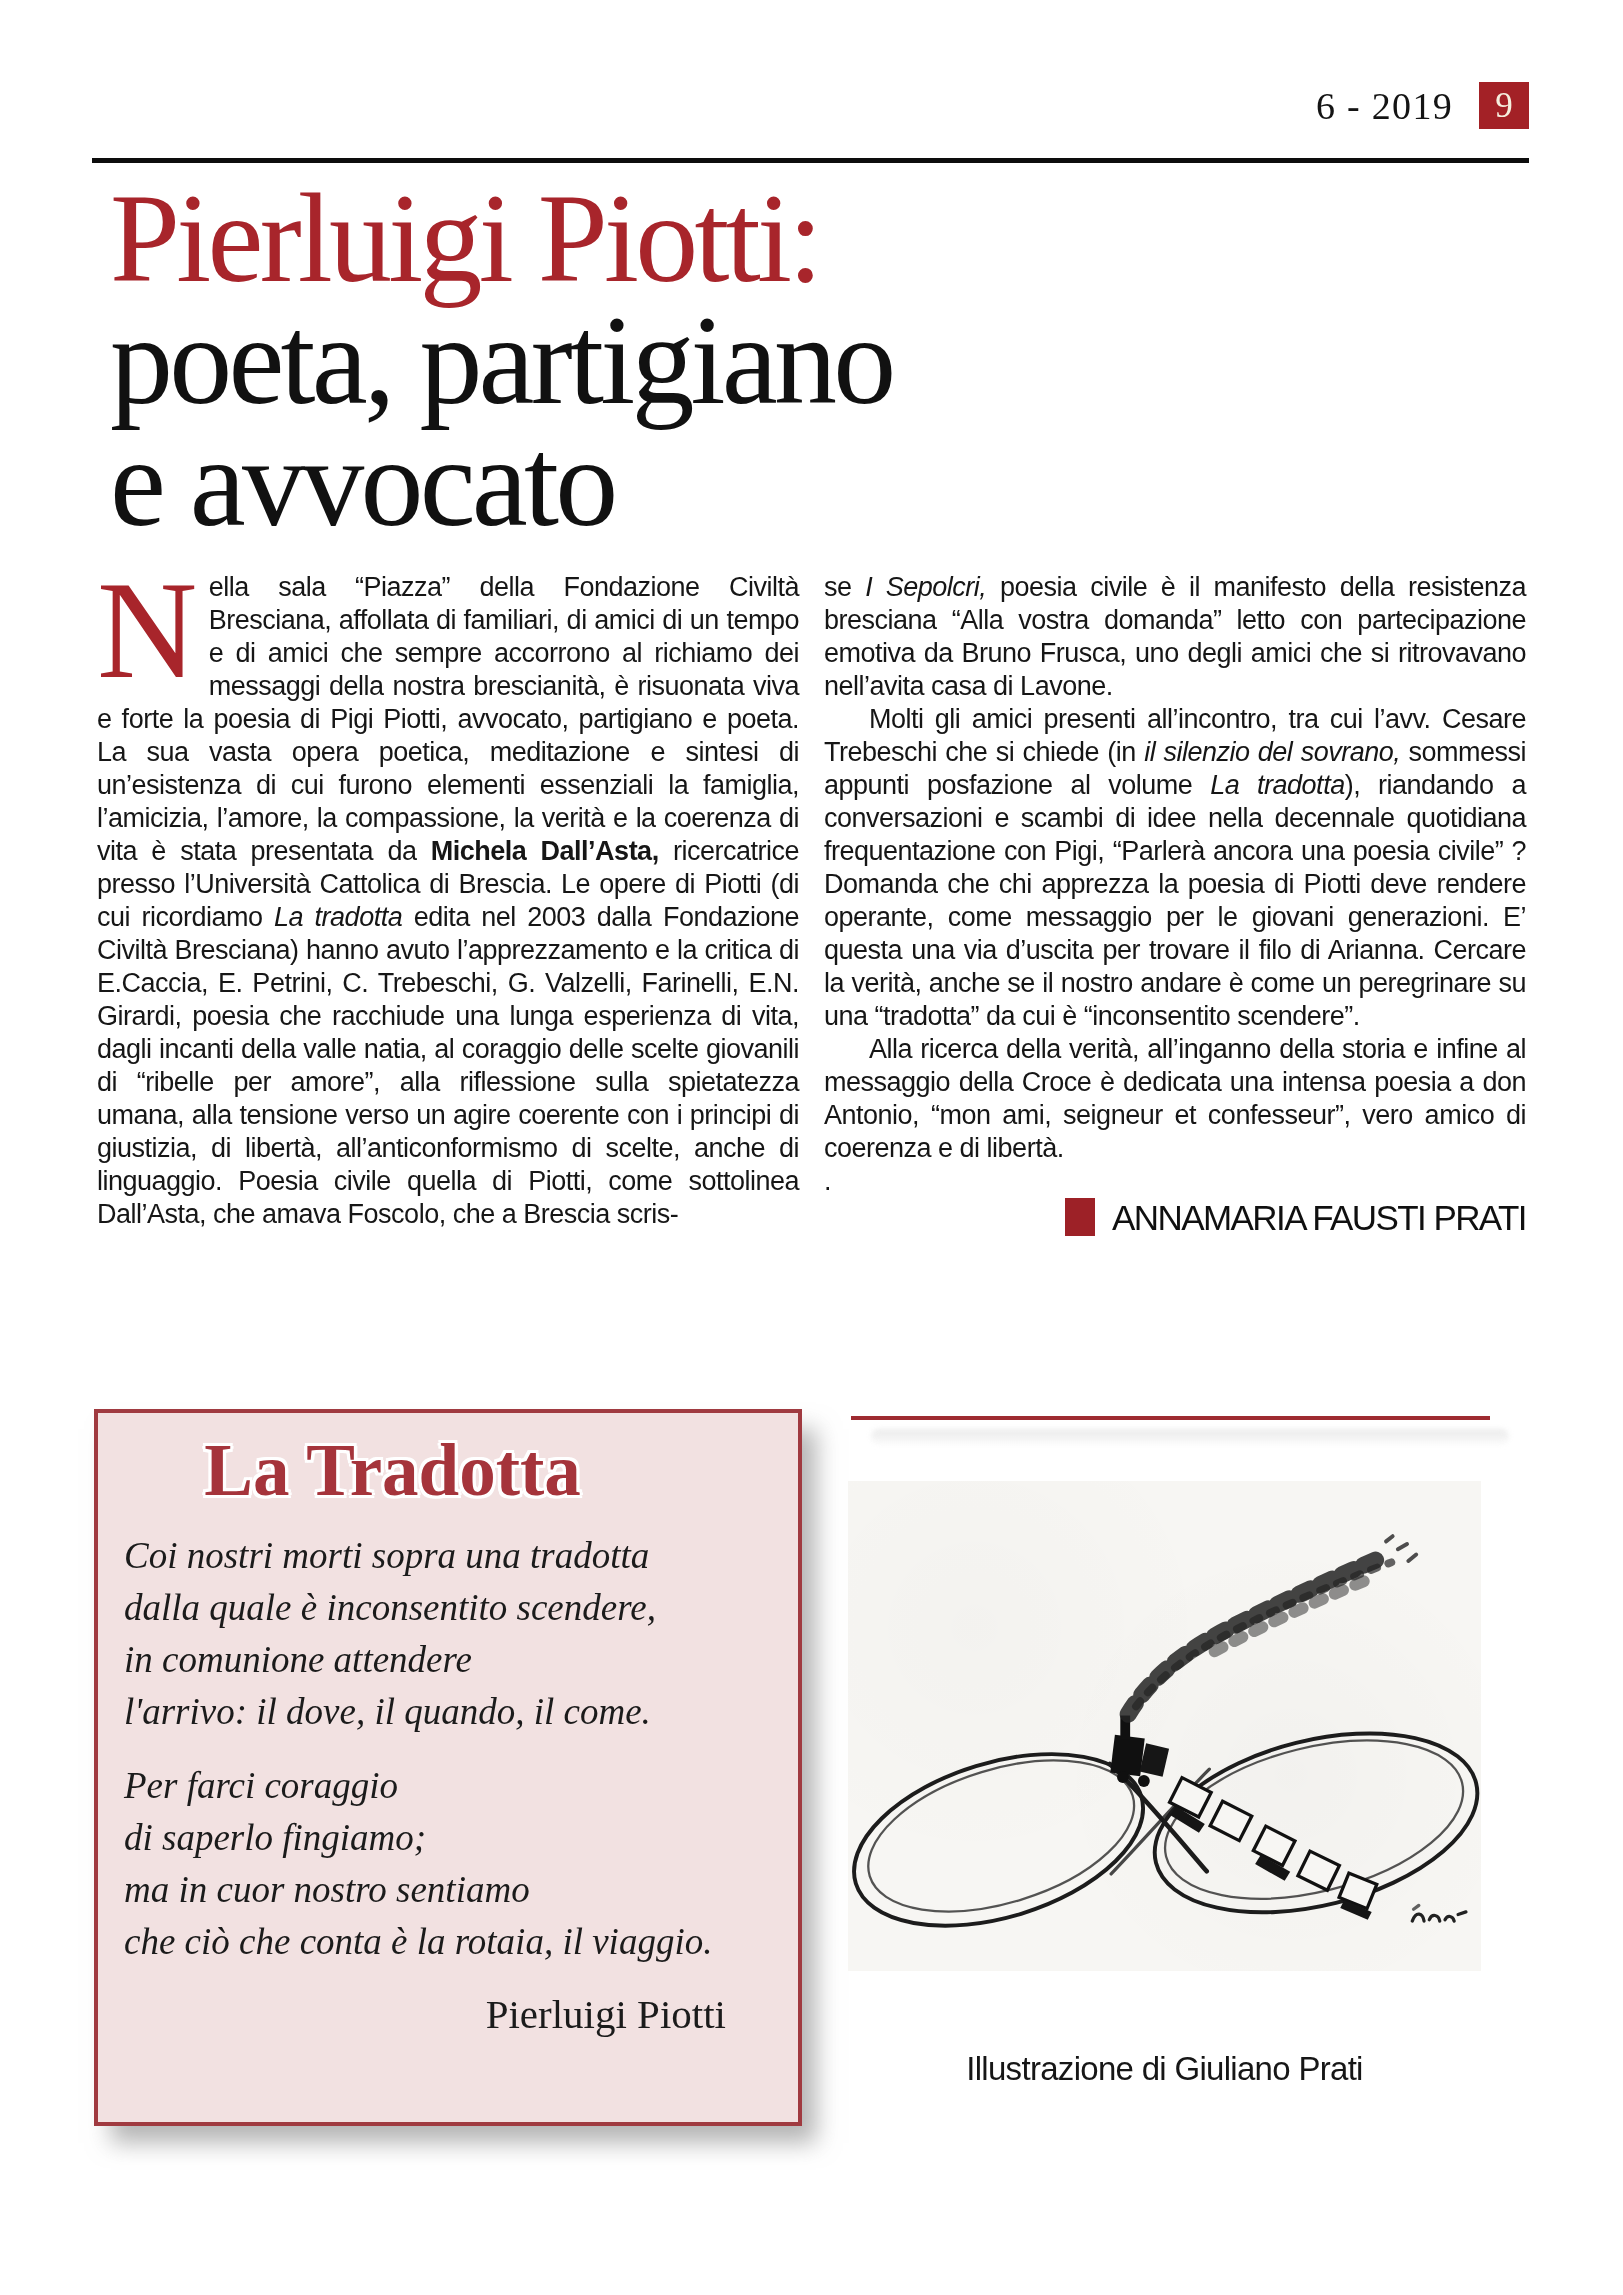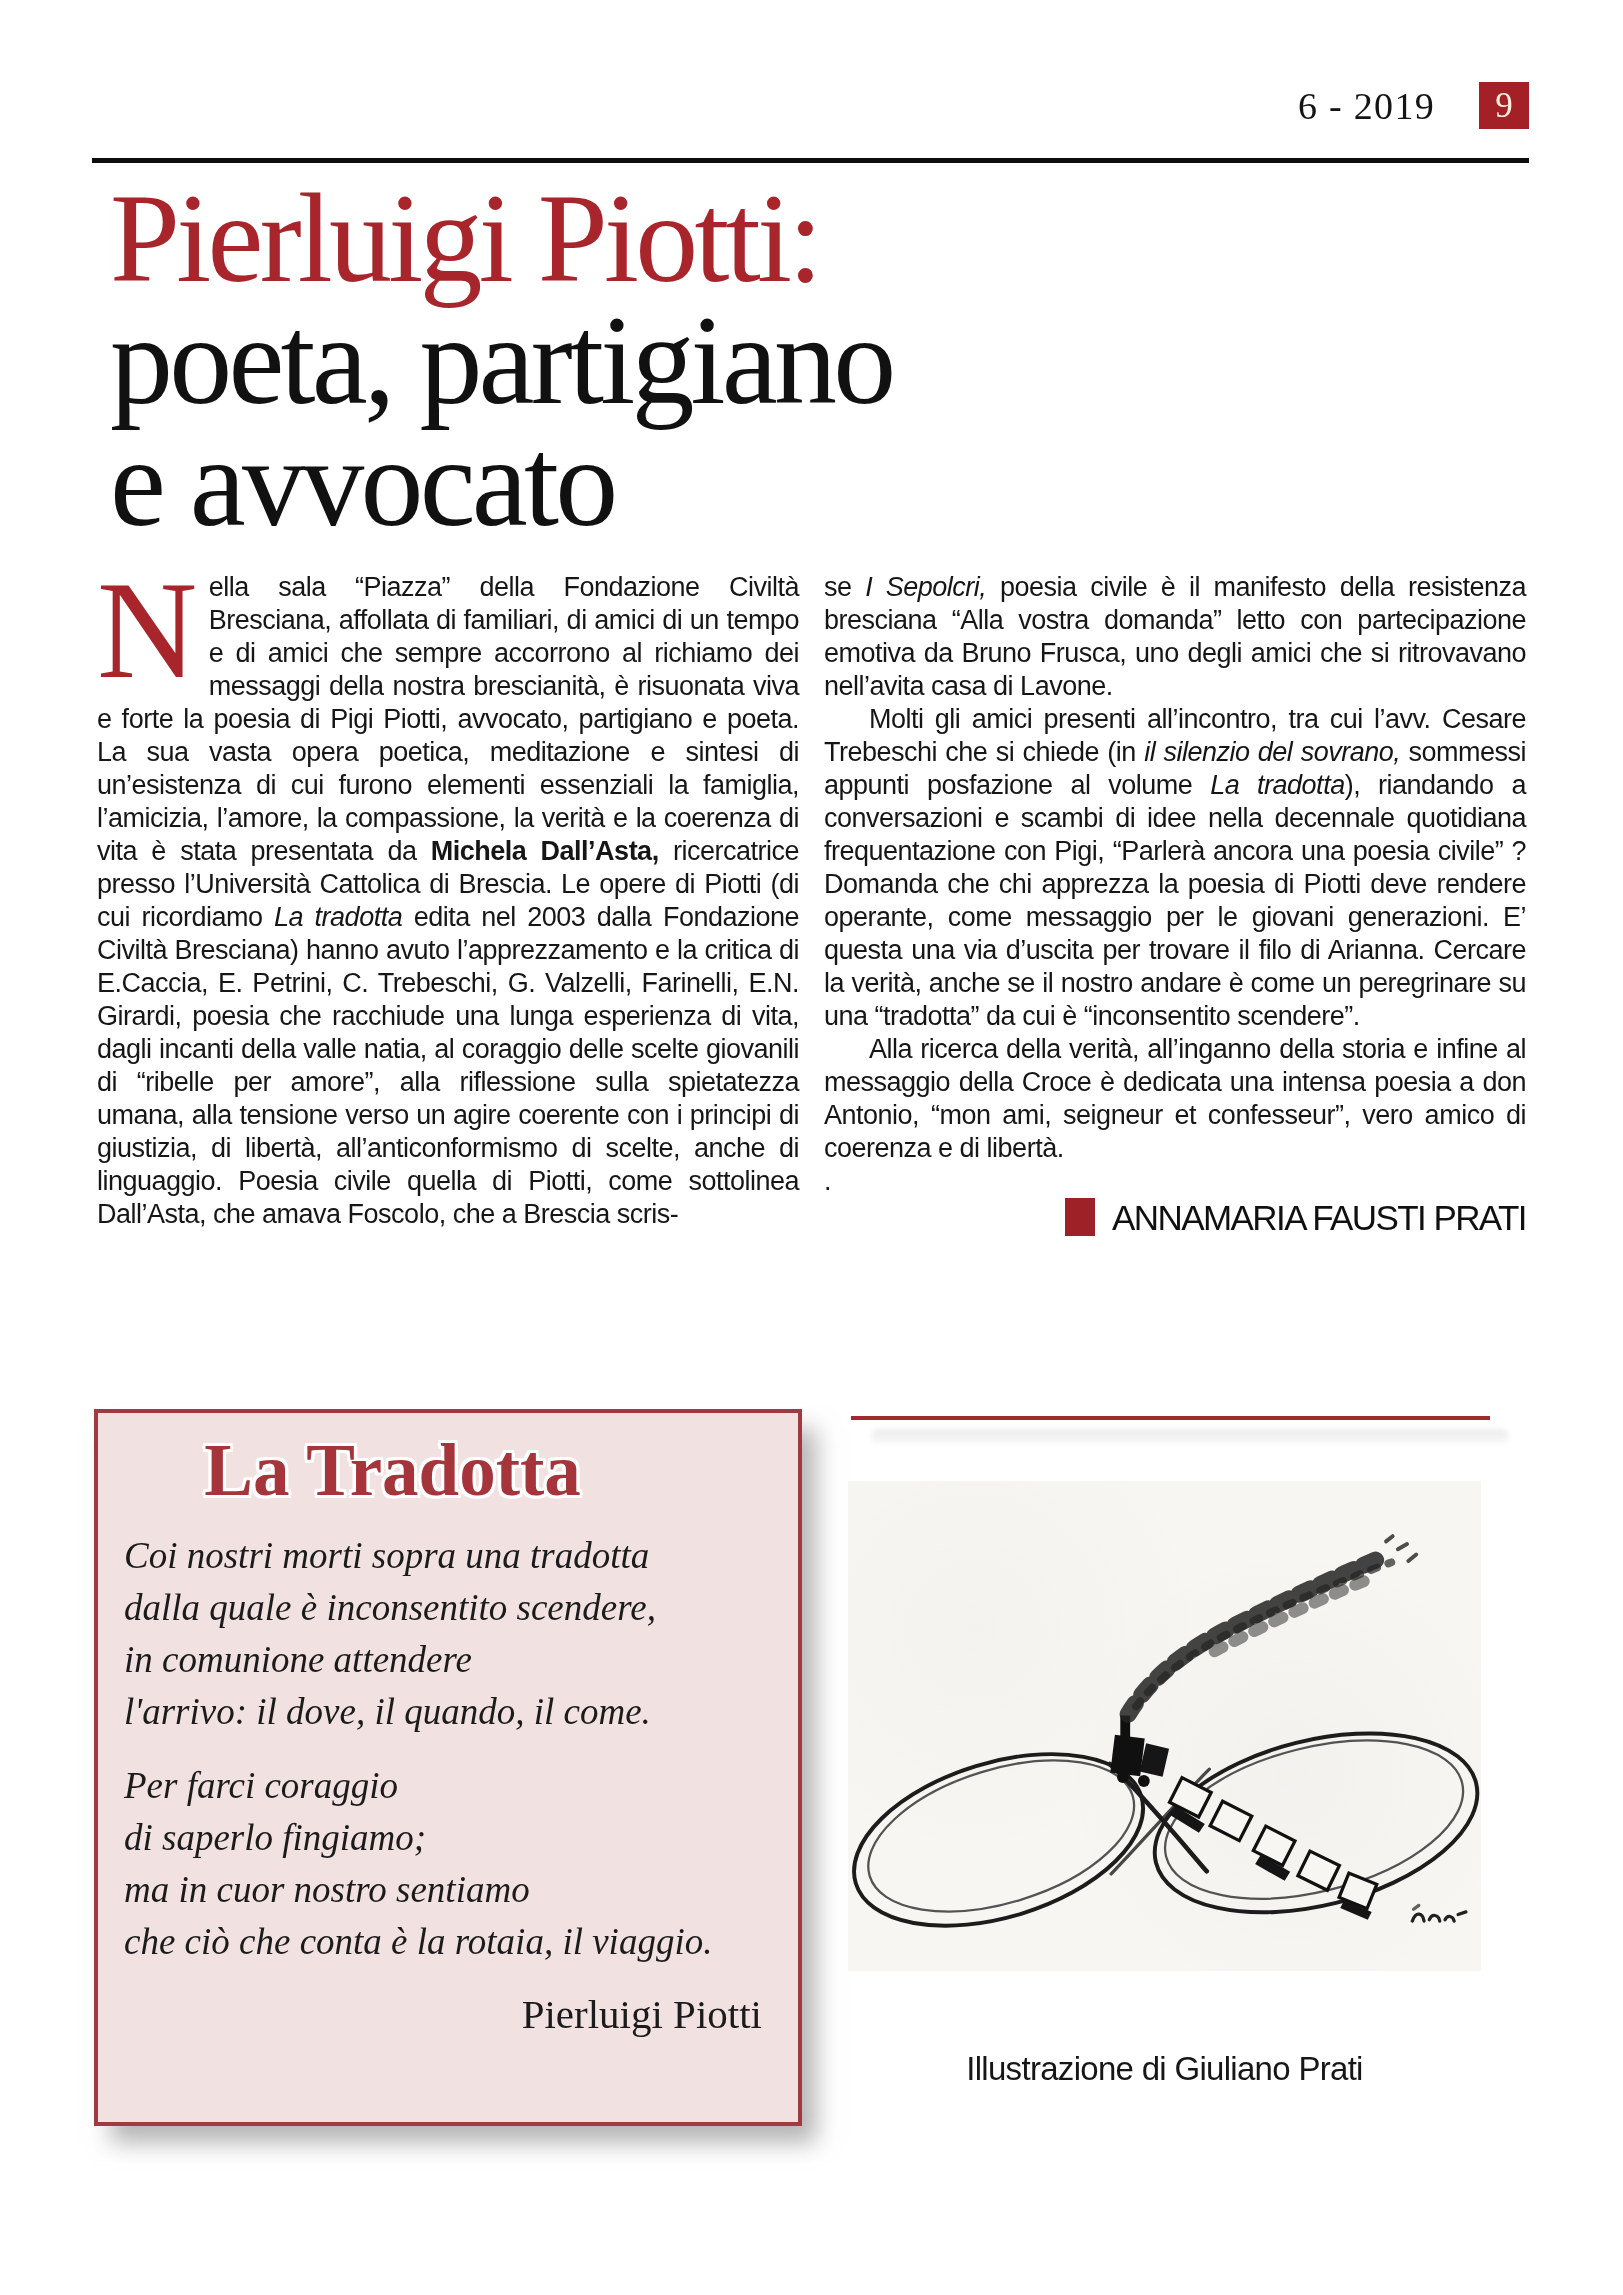--- a/index.html
+++ b/index.html
@@ -6,21 +6,21 @@
   #page{
     position:relative;
     width:1623px;height:2295px;
     background:#ffffff;
     font-family:"Liberation Sans",sans-serif;
     overflow:hidden;
   }
   
   .header-row{
     position:absolute;top:82px;left:92px;width:1437px;
-    display:flex;justify-content:flex-end;align-items:center;gap:44px;
+    display:flex;justify-content:flex-end;align-items:center;gap:26px;
   }
   .issue{
     font-family:"Liberation Serif",serif;
     font-size:38px;color:#141414;letter-spacing:1.3px;
   }
   .page-badge{
     width:50px;height:47px;background:#a32126;
     display:flex;align-items:center;justify-content:center;
   }
   .page-badge span{
@@ -85,21 +85,21 @@
   }
   .stanza{
     padding-left:26px;padding-right:19.6px;
     font-family:"Liberation Serif",serif;font-style:italic;
     font-size:37px;line-height:52px;color:#1b1b1b;
     white-space:pre-line;
   }
   .stanza.s1{margin-top:17px;}
   .stanza.s2{margin-top:22px;}
   .poem-signature{
-    margin-top:22px;padding-right:36px;
+    margin-top:22px;padding-right:72px;
     text-align:right;
     font-family:"Liberation Serif",serif;
     font-size:41px;color:#1b1b1b;
   }
   
   .red-rule{
     position:absolute;left:851px;top:1416px;width:639px;height:3.9px;
     background:#9e2b31;
   }
   .soft-bar{

